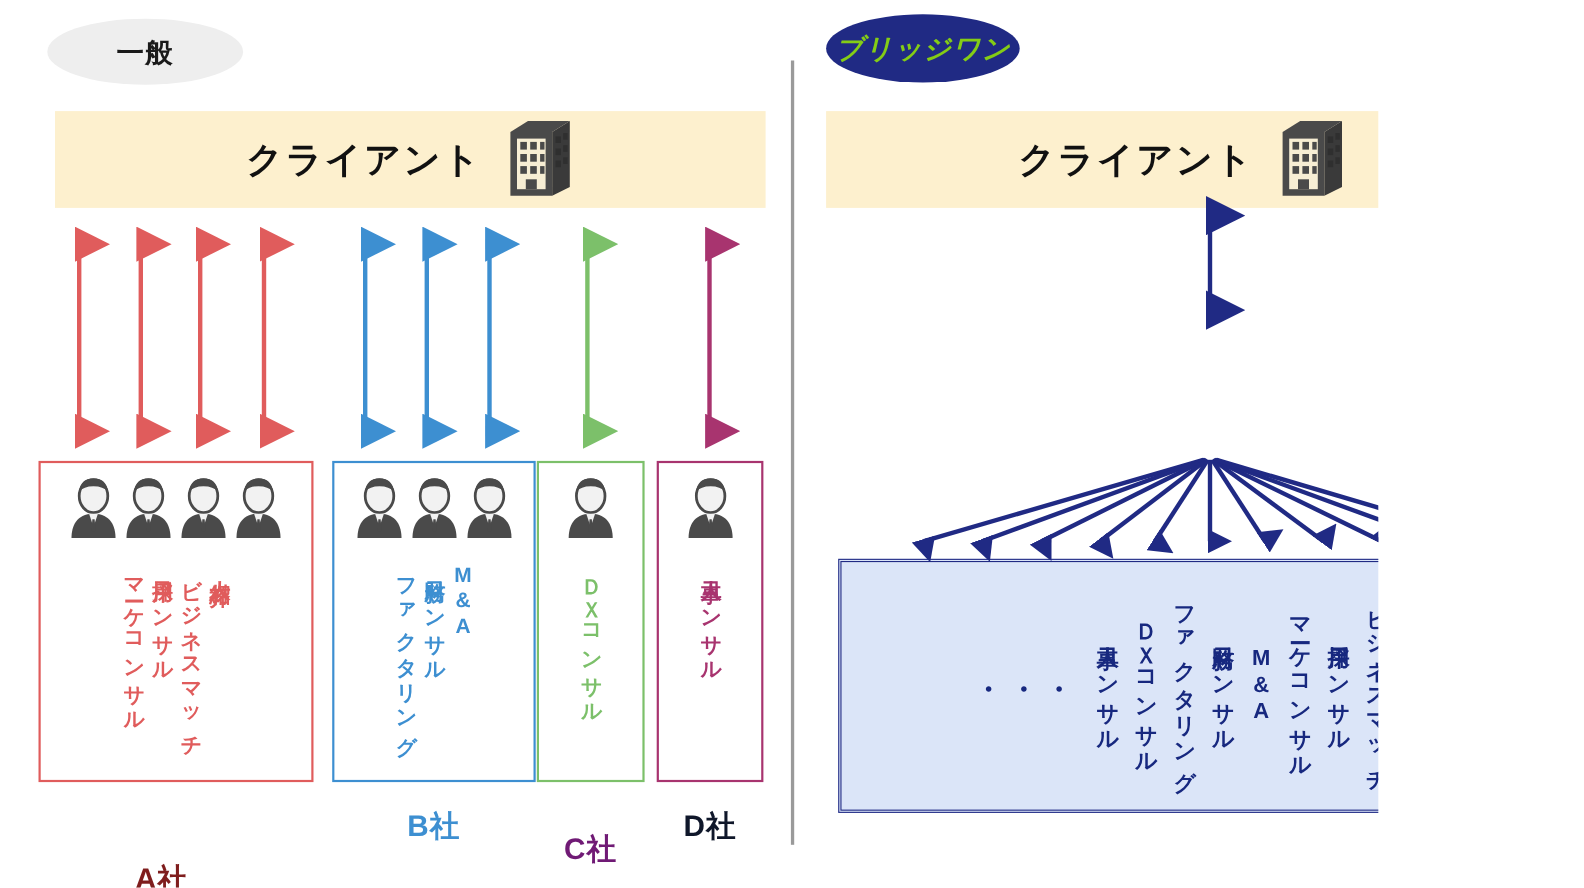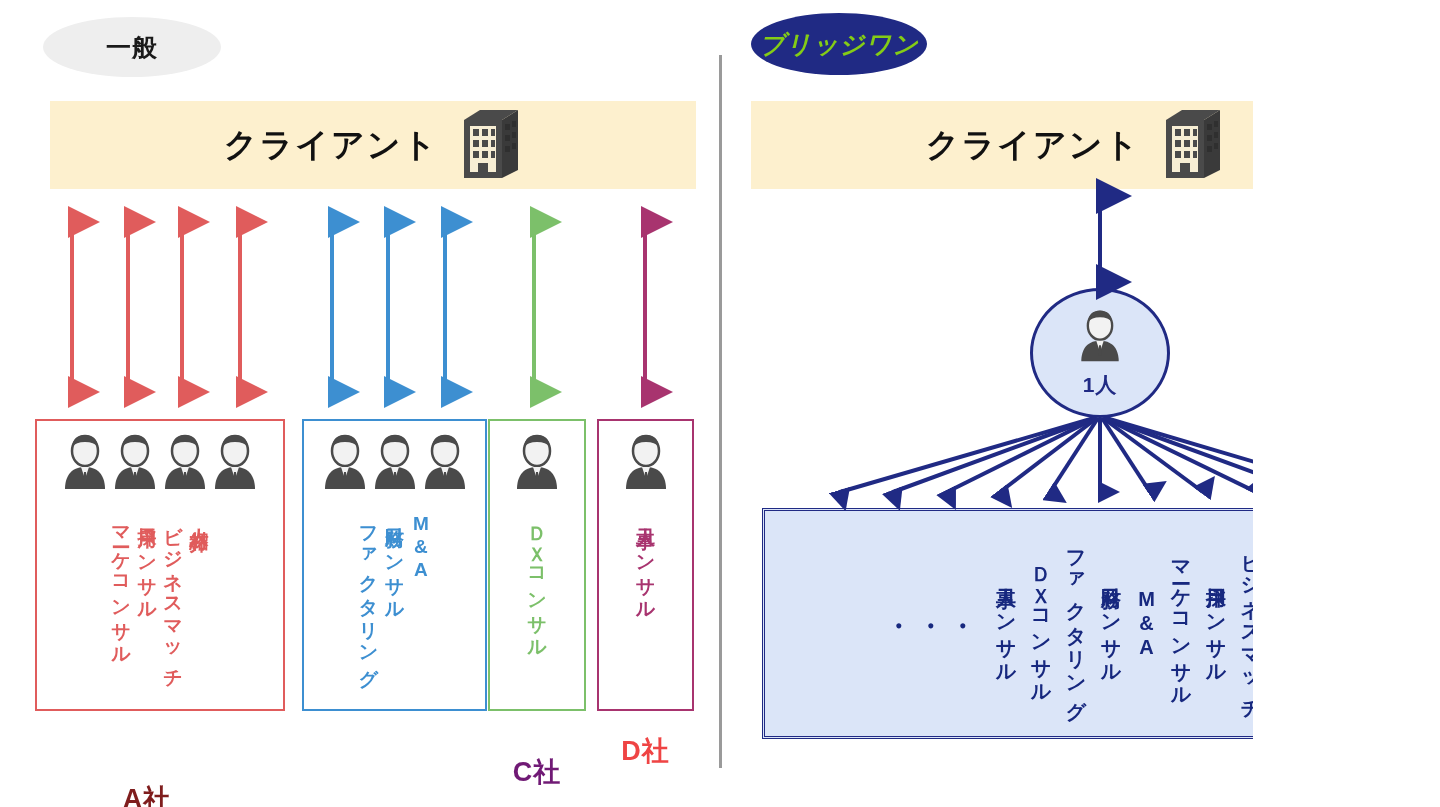--- a/index.html
+++ b/index.html
@@ -278,20 +278,21 @@
             <path d="M18 36 L22 48 L26 36 Z" fill="#f2f2f2"></path>
             <path d="M21 41 L23 41 L24 52 L20 52 Z" fill="#4a4a4a"></path>
           </svg></span>
     </div>
     <div class="company-labels">
       <span class="vlabel" style="color:#3d8fd1;">M&amp;A</span>
       <span class="vlabel" style="color:#3d8fd1;">財務コンサル</span>
       <span class="vlabel" style="color:#3d8fd1;">ファクタリング</span>
     </div>
   </div>
+  <div class="company-name" style="left:302px; top:733px; width:185px; color:#3d8fd1;">B社</div>
 
   <div class="company-box" style="left:488px; top:419px; width:98px; height:292px; border-color:#7cc06a;">
     <div class="company-persons">
       <span><svg width="44" height="62" viewBox="0 0 44 62">
             <ellipse cx="22" cy="20" rx="13" ry="15" fill="#f2f2f2" stroke="#4a4a4a" stroke-width="2.5"></ellipse>
             <path d="M9 16 Q10 4 22 4 Q34 4 35 16 Q31 11 22 11 Q13 11 9 16 Z" fill="#4a4a4a"></path>
             <path d="M22 36 C6 36 2 48 2 58 L42 58 C42 48 38 36 22 36 Z" fill="#4a4a4a"></path>
             <path d="M18 36 L22 48 L26 36 Z" fill="#f2f2f2"></path>
             <path d="M21 41 L23 41 L24 52 L20 52 Z" fill="#4a4a4a"></path>
           </svg></span>
@@ -309,21 +310,21 @@
             <path d="M9 16 Q10 4 22 4 Q34 4 35 16 Q31 11 22 11 Q13 11 9 16 Z" fill="#4a4a4a"></path>
             <path d="M22 36 C6 36 2 48 2 58 L42 58 C42 48 38 36 22 36 Z" fill="#4a4a4a"></path>
             <path d="M18 36 L22 48 L26 36 Z" fill="#f2f2f2"></path>
             <path d="M21 41 L23 41 L24 52 L20 52 Z" fill="#4a4a4a"></path>
           </svg></span>
     </div>
     <div class="company-labels">
       <span class="vlabel" style="color:#a8346f;">人事コンサル</span>
     </div>
   </div>
-  <div class="company-name" style="left:597px; top:733px; width:97px; color:#ef4444;">D社</div>
+  <div class="company-name" style="left:597px; top:733px; width:97px; color:#0f172a;">D社</div>
 
   <div class="badge badge-brand">
     <span>ブリッジワン</span>
   </div>
 
   <div class="client-banner client-right">
     <span class="client-label">クライアント</span>
     <span>
       <svg width="62" height="78" viewBox="0 0 62 78">
         <polygon points="4,16 42,16 42,74 4,74" fill="#4a4a4a"></polygon>
@@ -347,32 +348,20 @@
             <rect x="52" y="17" width="4" height="6"></rect>
           <rect x="45" y="31" width="5" height="6"></rect>
             <rect x="52" y="28" width="4" height="6"></rect>
           <rect x="45" y="42" width="5" height="6"></rect>
             <rect x="52" y="39" width="4" height="6"></rect>
         </g>
       </svg>
     </span>
   </div>
 
-  <div class="hub-circle">
-    <span>
-      <svg width="46" height="58" viewBox="0 0 44 62">
-        <ellipse cx="22" cy="20" rx="13" ry="15" fill="#f2f2f2" stroke="#4a4a4a" stroke-width="2.5"></ellipse>
-        <path d="M9 16 Q10 4 22 4 Q34 4 35 16 Q31 11 22 11 Q13 11 9 16 Z" fill="#4a4a4a"></path>
-        <path d="M22 36 C6 36 2 48 2 58 L42 58 C42 48 38 36 22 36 Z" fill="#4a4a4a"></path>
-        <path d="M18 36 L22 48 L26 36 Z" fill="#f2f2f2"></path>
-        <path d="M21 41 L23 41 L24 52 L20 52 Z" fill="#4a4a4a"></path>
-      </svg>
-    </span>
-    <span class="hub-count">1人</span>
-  </div>
 
   <div class="services-box">
     <div class="services-inner">
       <span class="vlabel">人材紹介</span>
       <span class="vlabel">ビジネスマッチ</span>
       <span class="vlabel">採用コンサル</span>
       <span class="vlabel">マーケコンサル</span>
       <span class="vlabel">M&amp;A</span>
       <span class="vlabel">財務コンサル</span>
       <span class="vlabel">ファクタリング</span>

